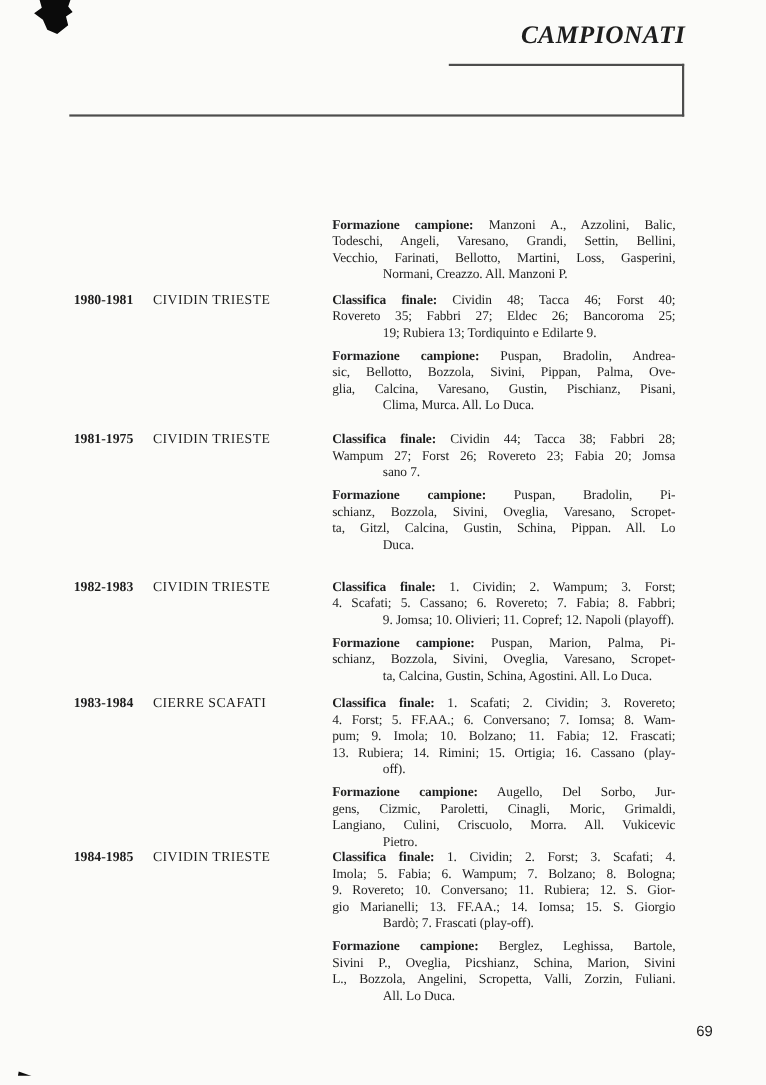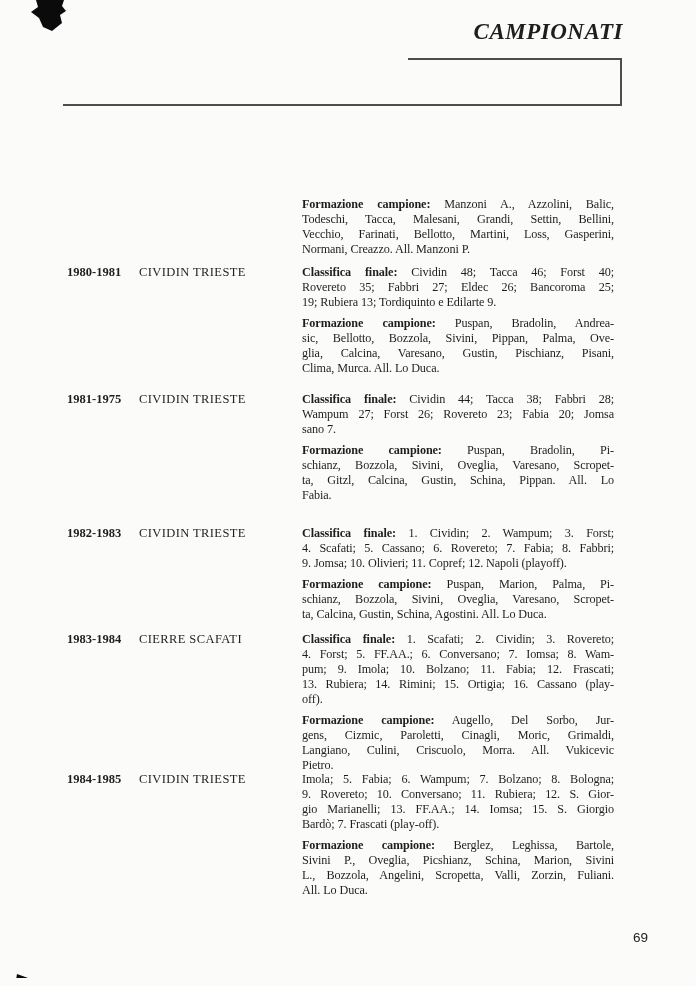--- a/index.html
+++ b/index.html
@@ -46,21 +46,21 @@
     font-size:12.5px;line-height:15px;letter-spacing:0.4px;
   }
   .text-col{margin-left:302px;width:312px;}
   .para + .para{margin-top:6px;}
   .line{
     height:15px;line-height:15px;
     font-size:12.2px;letter-spacing:-0.1px;
     text-align:justify;text-align-last:justify;
     overflow:hidden;white-space:nowrap;
   }
-  .line.last{text-align-last:left;}
+  .line.last{text-align-last:left;margin-left:46px;}
   .lead{font-weight:bold;}
   
   .page-number{position:absolute;left:601px;top:930px;font-size:13.5px;font-family:"Liberation Sans",sans-serif;margin-left:32px;}
   
   .ink-top{position:absolute;left:30px;top:0;}
   .ink-bottom{position:absolute;left:14px;top:972px;}
 </style>
 </head>
 <body>
 
@@ -73,21 +73,21 @@
   <div class="title">CAMPIONATI</div>
   <div class="rule-under-title"></div>
   <div class="rule-vertical"></div>
   <div class="rule-long"></div>
 
   <div id="entries">
       <div class="entry">
         <div class="text-col">
           <div class="para">
             <div class="line"><span class="lead">Formazione campione:</span> Manzoni A., Azzolini, Balic,</div>
-            <div class="line">Todeschi, Tacca, Malesani, Grandi, Settin, Bellini,</div>
+            <div class="line">Todeschi, Angeli, Varesano, Grandi, Settin, Bellini,</div>
             <div class="line">Vecchio, Farinati, Bellotto, Martini, Loss, Gasperini,</div>
             <div class="line last">Normani, Creazzo. All. Manzoni P.</div>
           </div>
         </div>
       </div>
       <div class="entry">
         <span class="season">1980-1981</span>
         <span class="team">CIVIDIN TRIESTE</span>
         <div class="text-col">
           <div class="para">
@@ -109,21 +109,21 @@
         <div class="text-col">
           <div class="para">
             <div class="line"><span class="lead">Classifica finale:</span> Cividin 44; Tacca 38; Fabbri 28;</div>
             <div class="line">Wampum 27; Forst 26; Rovereto 23; Fabia 20; Jomsa</div>
             <div class="line last">sano 7.</div>
           </div>
           <div class="para">
             <div class="line"><span class="lead">Formazione campione:</span> Puspan, Bradolin, Pi-</div>
             <div class="line">schianz, Bozzola, Sivini, Oveglia, Varesano, Scropet-</div>
             <div class="line">ta, Gitzl, Calcina, Gustin, Schina, Pippan. All. Lo</div>
-            <div class="line last">Fabia.</div>
+            <div class="line last">Duca.</div>
           </div>
         </div>
       </div>
       <div class="entry">
         <span class="season">1982-1983</span>
         <span class="team">CIVIDIN TRIESTE</span>
         <div class="text-col">
           <div class="para">
             <div class="line"><span class="lead">Classifica finale:</span> 1. Cividin; 2. Wampum; 3. Forst;</div>
             <div class="line">4. Scafati; 5. Cassano; 6. Rovereto; 7. Fabia; 8. Fabbri;</div>
@@ -153,20 +153,21 @@
             <div class="line">Langiano, Culini, Criscuolo, Morra. All. Vukicevic</div>
             <div class="line last">Pietro.</div>
           </div>
         </div>
       </div>
       <div class="entry">
         <span class="season">1984-1985</span>
         <span class="team">CIVIDIN TRIESTE</span>
         <div class="text-col">
           <div class="para">
+            <div class="line"><span class="lead">Classifica finale:</span> 1. Cividin; 2. Forst; 3. Scafati; 4.</div>
             <div class="line">Imola; 5. Fabia; 6. Wampum; 7. Bolzano; 8. Bologna;</div>
             <div class="line">9. Rovereto; 10. Conversano; 11. Rubiera; 12. S. Gior-</div>
             <div class="line">gio Marianelli; 13. FF.AA.; 14. Iomsa; 15. S. Giorgio</div>
             <div class="line last">Bardò; 7. Frascati (play-off).</div>
           </div>
           <div class="para">
             <div class="line"><span class="lead">Formazione campione:</span> Berglez, Leghissa, Bartole,</div>
             <div class="line">Sivini P., Oveglia, Picshianz, Schina, Marion, Sivini</div>
             <div class="line">L., Bozzola, Angelini, Scropetta, Valli, Zorzin, Fuliani.</div>
             <div class="line last">All. Lo Duca.</div>

